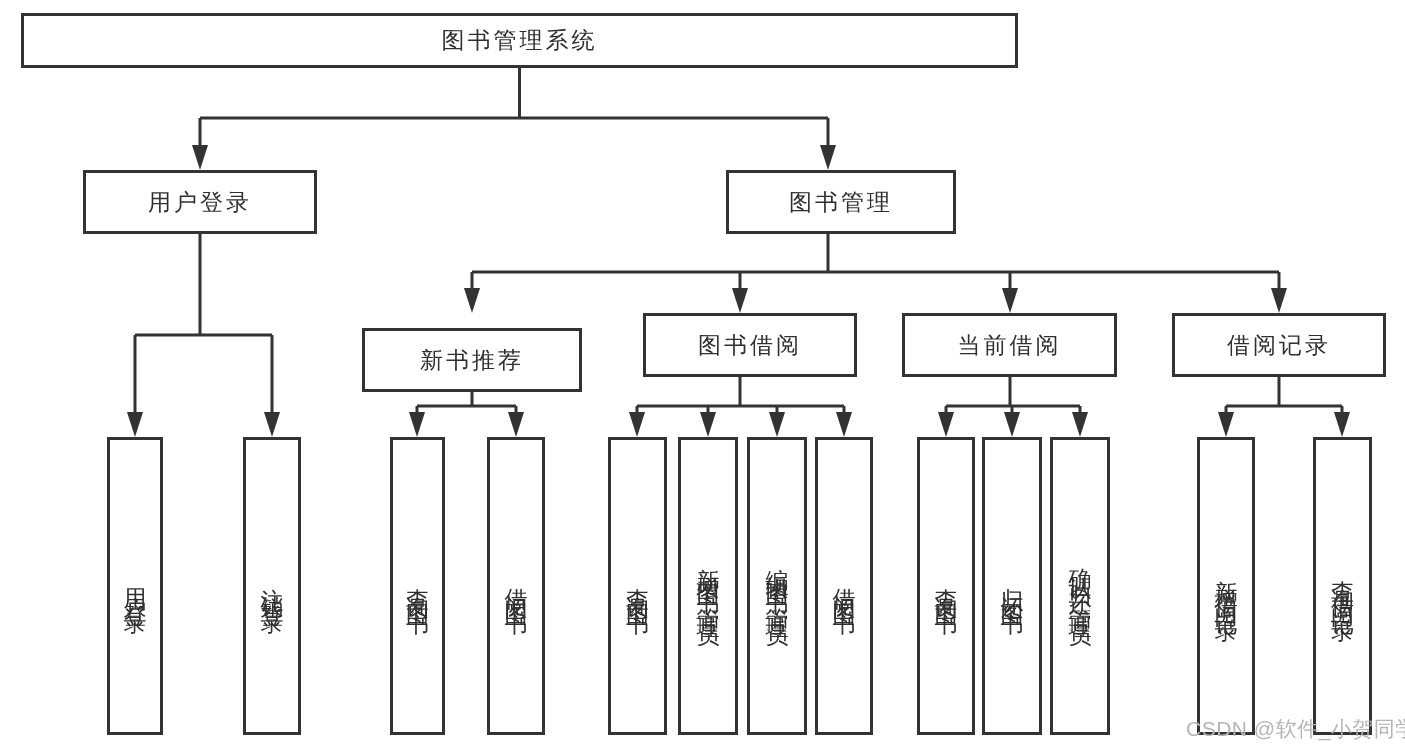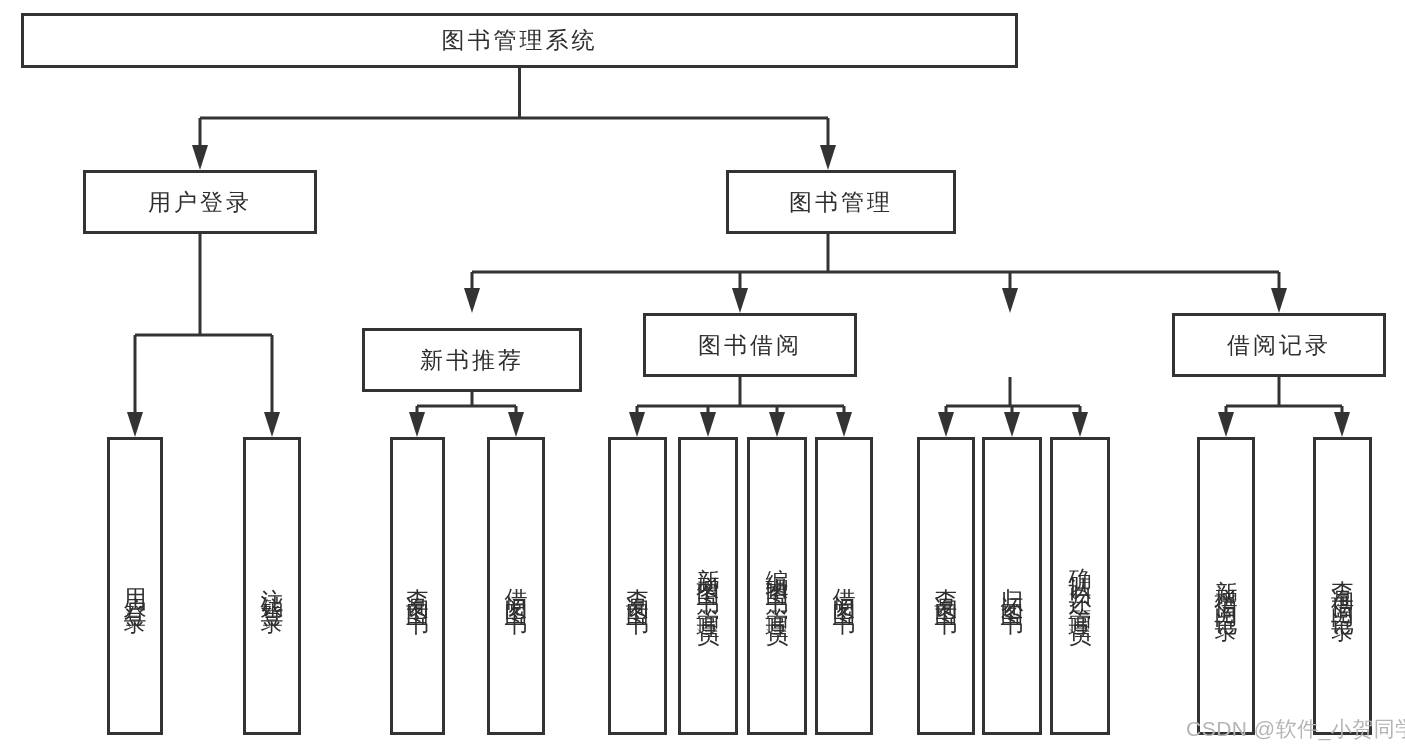--- a/index.html
+++ b/index.html
@@ -128,20 +128,21 @@
     </g>
   </svg>
 
   <div class="box hbox" style="left:21px; top:13px; width:997px; height:55px;">图书管理系统</div>
 
   <div class="box hbox" style="left:83px; top:170px; width:234px; height:64px;">用户登录</div>
   <div class="box hbox" style="left:713px; top:170px; width:230px; height:64px;margin-left:13px;">图书管理</div>
 
   <div class="box hbox" style="left:362px; top:328px; width:220px; height:64px;">新书推荐</div>
   <div class="box hbox" style="left:633px; top:313px; width:214px; height:64px;margin-left:10px;">图书借阅</div>
+  <div class="box hbox" style="left:902px; top:313px; width:215px; height:64px;">当前借阅</div>
   <div class="box hbox" style="left:1172px; top:313px; width:214px; height:64px;">借阅记录</div>
 
   <div class="box vbox" style="left:107px; top:437px; width:56px; height:298px;">
     <span>用户登录</span>
   </div>
   <div class="box vbox" style="left:243px; top:437px; width:58px; height:298px;">
     <span>注销登录</span>
   </div>
 
   <div class="box vbox" style="left:390px; top:437px; width:55px; height:298px;">

